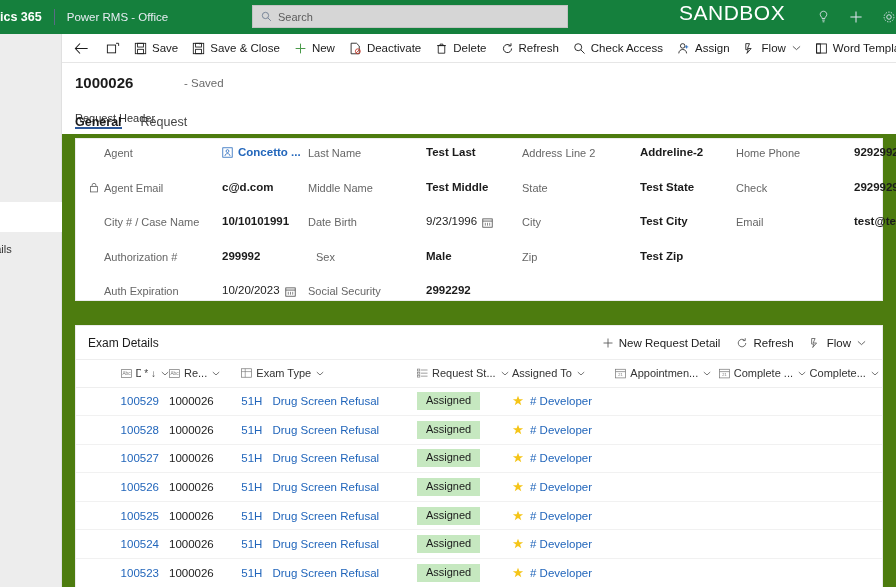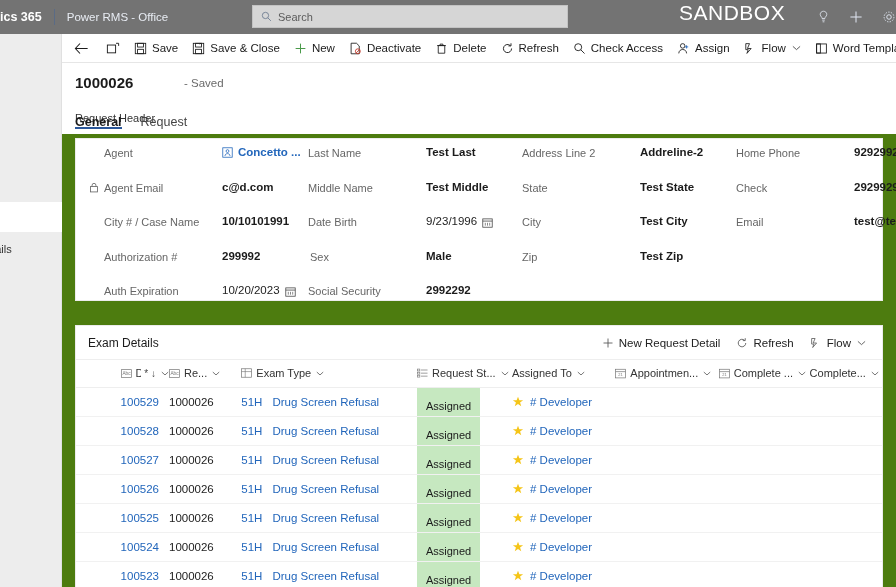--- a/index.html
+++ b/index.html
@@ -8,21 +8,21 @@
     width: 896px; height: 587px;
     overflow: hidden;
     background: #f5f5f5;
     font-family: "Liberation Sans", sans-serif;
     -webkit-font-smoothing: antialiased;
   }
 
   
   .topbar {
     position: absolute; top: 0; left: 0; width: 896px; height: 34px;
-    background: #737373;
+    background: #15803d;
     display: flex; align-items: center;
     z-index: 40;
   }
   .brand {
     color: #ffffff; font-size: 12.5px; font-weight: 700;
     margin-left: -10px; padding-left: 10px; white-space: nowrap;
   }
   .brand-sep {
     width: 1px; height: 16px; background: #5a6b86; margin: 0 12px;
   }
@@ -177,21 +177,21 @@
   .thinner .tchev { margin-left: 5px; display: flex; flex: none; }
   .tbl td {
     height: 28.6px; font-size: 11.5px; color: #222;
     border-bottom: 1px solid #f1f1f1; padding: 0; vertical-align: middle;
     overflow: hidden; white-space: nowrap;
   }
   .cell-link { color: #2266bb; }
   .cell-code { color: #2266bb; margin-right: 10px; }
   .badge {
     display: inline-block; background: #c6e8c0; color: #1b1b1b;
-    font-size: 11px; padding: 13px 9px 4px; line-height: 1;
+    font-size: 11px; padding: 3px 9px 4px; line-height: 1;
   }
   .assignee { display: flex; align-items: center; }
   .assignee .star { margin-right: 6px; display: flex; }
   .assignee .aname { color: #2266bb; }
 
   .col-check { width: 18px; }
   .col-d     { width: 72px; padding-left: 26px !important; }
   .col-re    { width: 70px; }
   .col-type  { width: 170px; }
   .col-st    { width: 92px; }
@@ -458,21 +458,21 @@
                   <rect x="1" y="2.4" width="12" height="10.6" fill="none" stroke="#444" stroke-width="1"></rect>
                   <line x1="1" y1="5.2" x2="13" y2="5.2" stroke="#444" stroke-width="1"></line>
                   <line x1="4.2" y1="7.4" x2="4.2" y2="11" stroke="#444" stroke-width=".8"></line>
                   <line x1="7" y1="7.4" x2="7" y2="11" stroke="#444" stroke-width=".8"></line>
                   <line x1="9.8" y1="7.4" x2="9.8" y2="11" stroke="#444" stroke-width=".8"></line>
                 </svg>
             </span>
           </span>
         </div>
         <div class="frow">
-          <span class="flabel" style="left:2px">Sex</span>
+          <span class="flabel" style="left:8px">Sex</span>
           <span class="fvalue" style="left:118px">Male</span>
         </div>
         <div class="frow">
           <span class="flabel" style="left:0">Social Security</span>
           <span class="fvalue" style="left:118px">2992292</span>
         </div>
       </div>
 
       <div class="fcol c3">
         <div class="frow">

